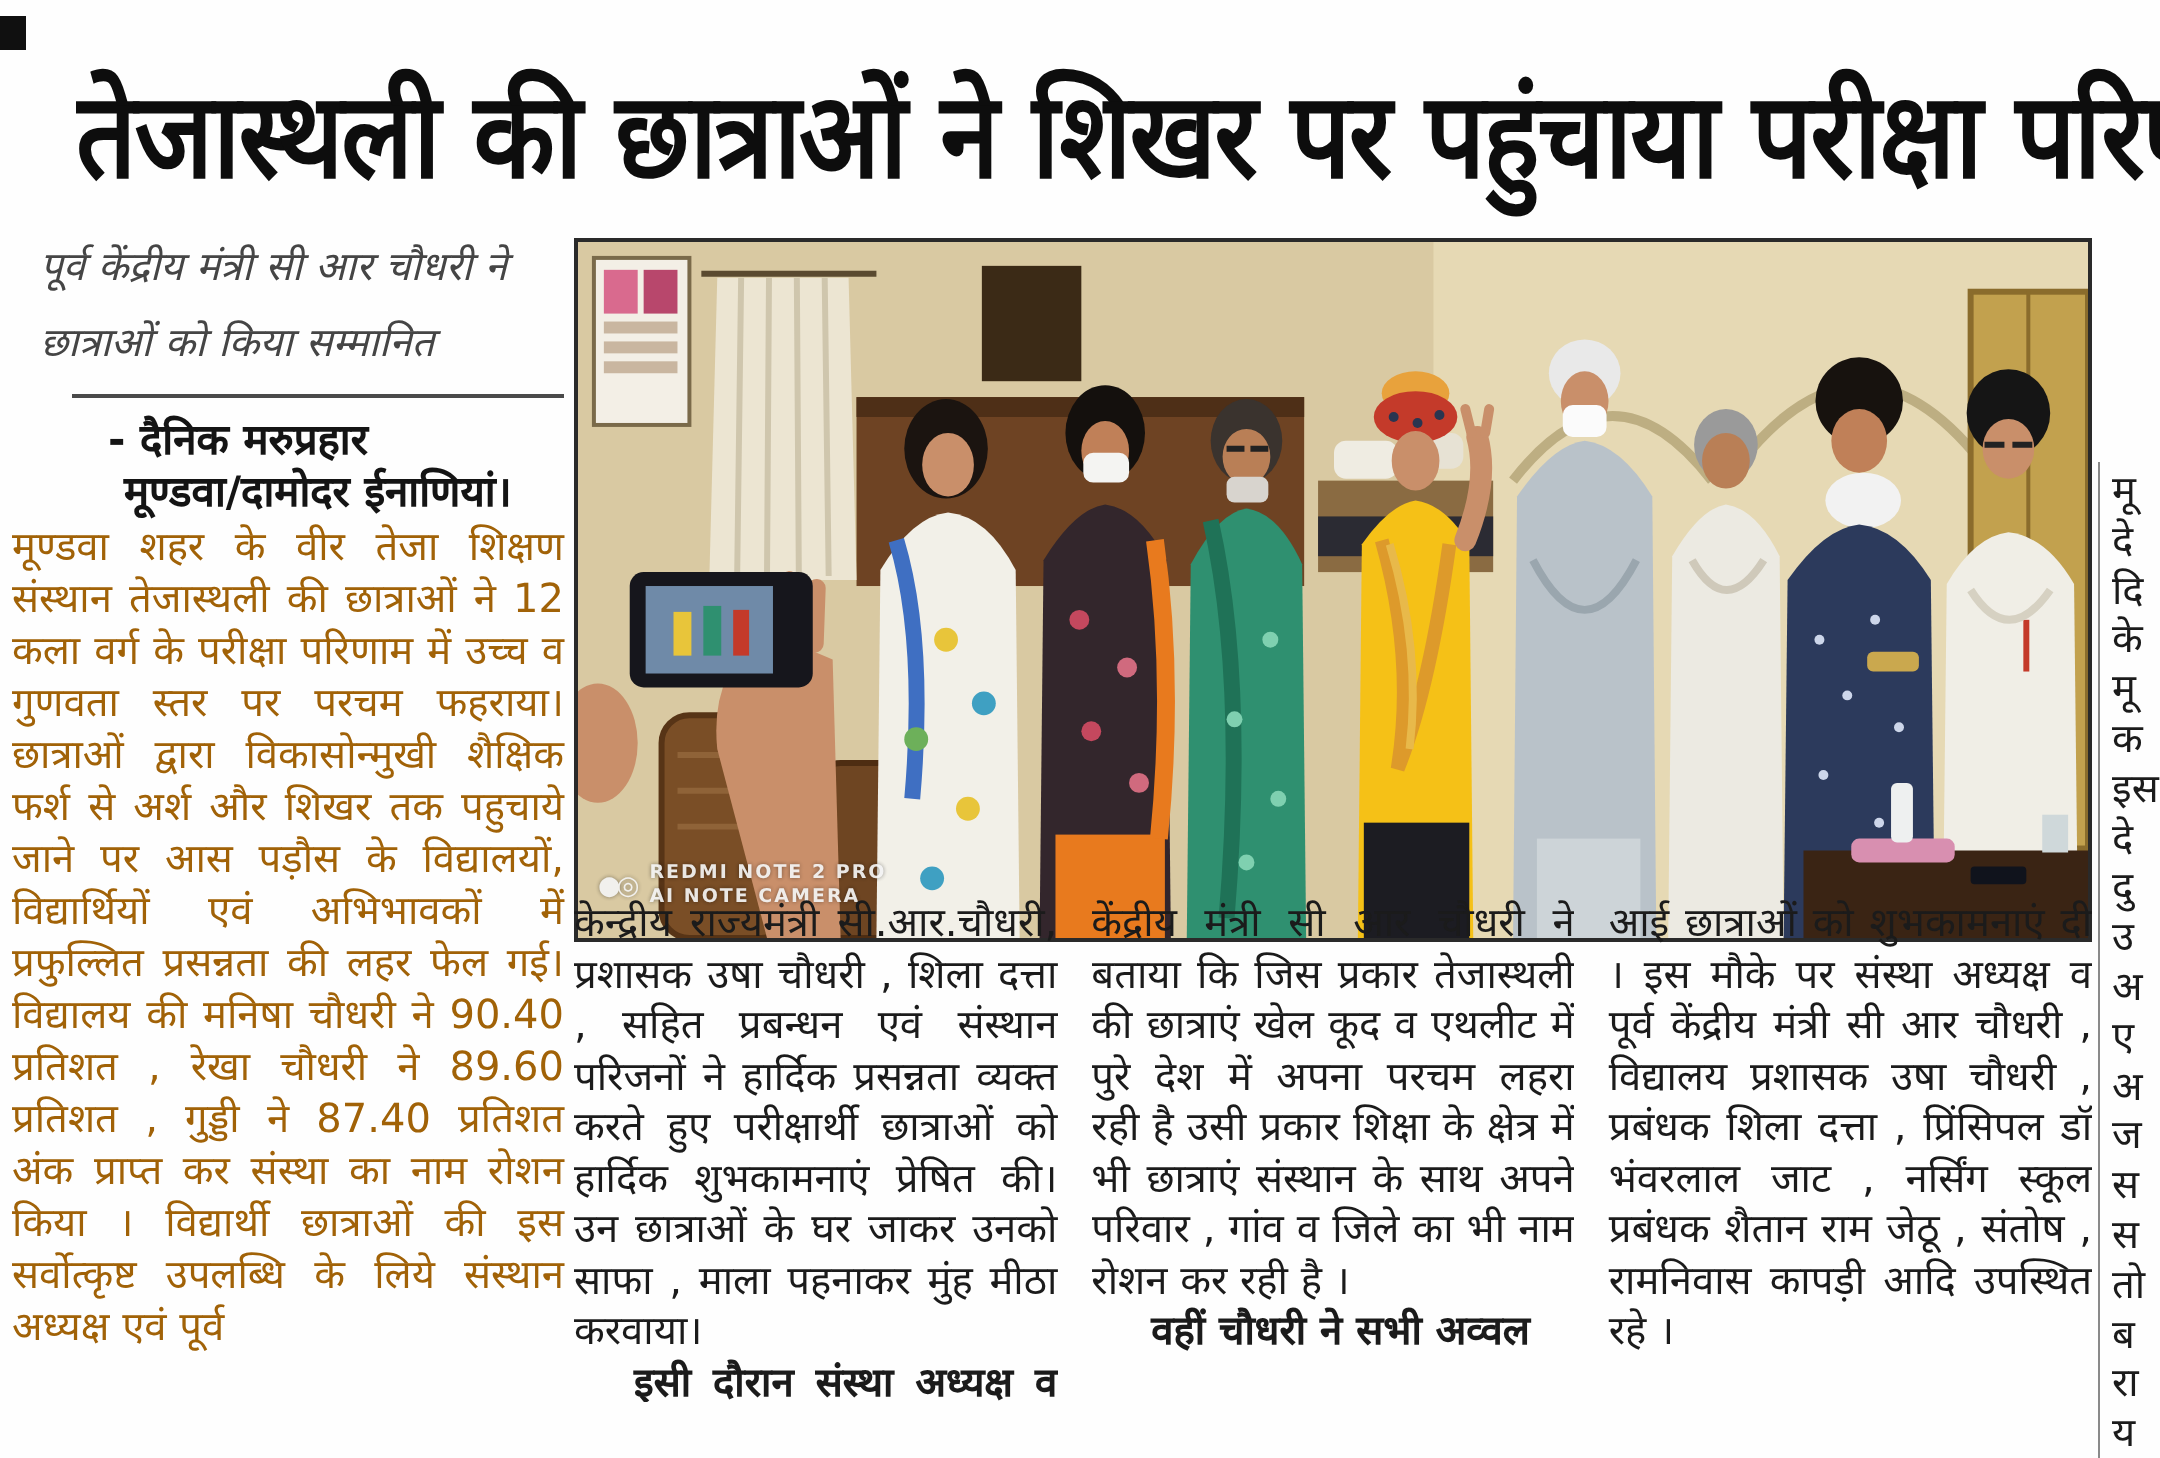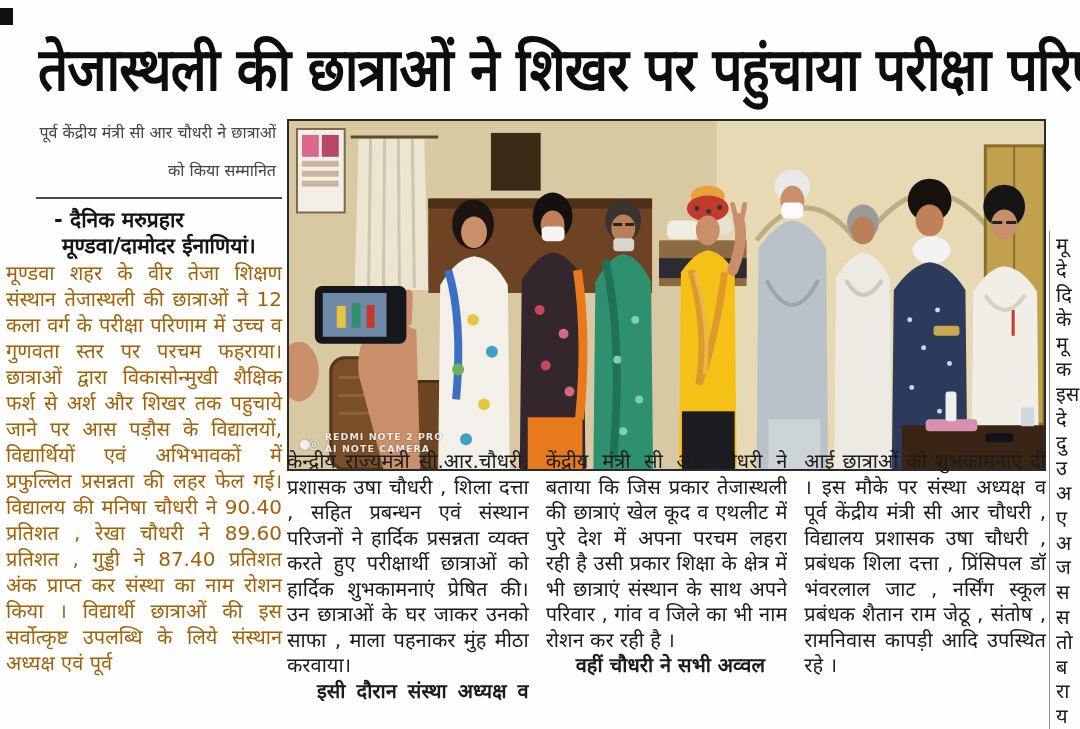--- a/index.html
+++ b/index.html
@@ -13,22 +13,22 @@
   
   .headline{
     position:absolute;left:38px;top:18px;width:1042px;height:92px;
     font-size:53px;font-weight:800;color:#0d0d0d;letter-spacing:-1px;
     white-space:nowrap;overflow:hidden;transform:scaleY(1.12);transform-origin:top left;
     line-height:92px;
   }
   
   .left-col{position:absolute;left:6px;top:112px;width:276px;height:617px;}
   .subhead{
-    font-size:16px;line-height:38px;color:#454545;text-align:right;
-    padding:2px 6px 0 14px;font-weight:400;
+    font-size:20px;line-height:38px;color:#454545;text-align:left;
+    padding:2px 6px 0 14px;font-weight:400;font-style:italic;
   }
   .subhead-rule{border:0;border-top:2px solid #4a4a4a;margin:7px 0 8px 30px;}
   .byline{font-size:21px;font-weight:700;line-height:26px;color:#141414;}
   .byline.l1{padding-left:48px;}
   .byline.l2{padding-left:56px;}
   .body-text{
     font-size:20px;line-height:26px;text-align:justify;color:#a16207;
     margin:1px 0 0 0;
   }
   

